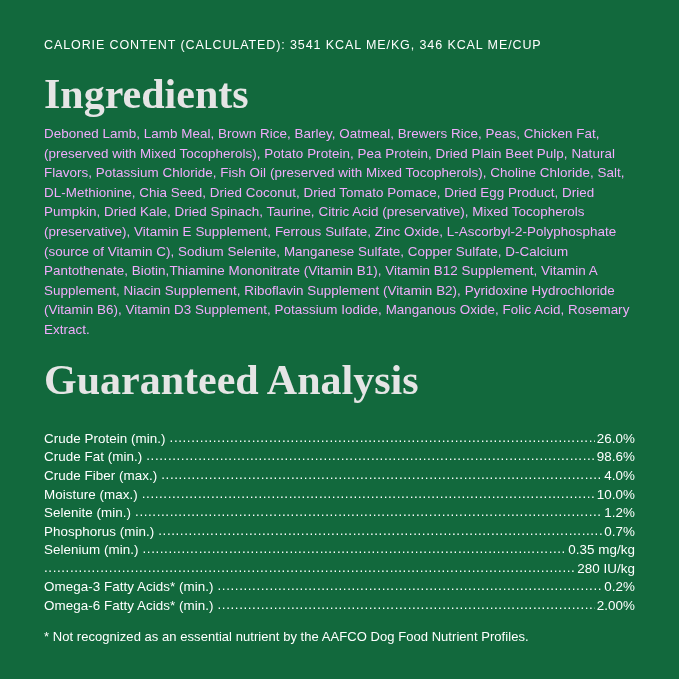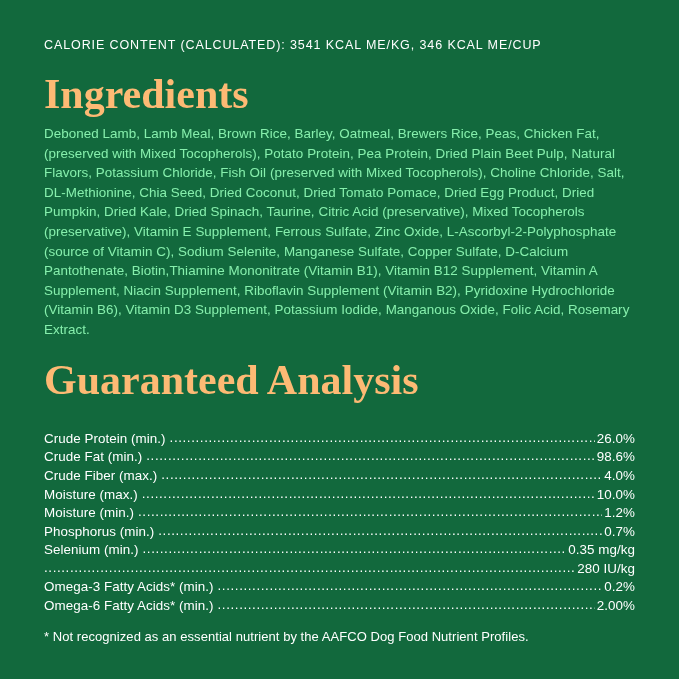--- a/index.html
+++ b/index.html
@@ -31,32 +31,32 @@
     margin-bottom: 20px;
     white-space: nowrap;
   }
   
   .heading {
     font-family: "Liberation Serif", serif;
     font-weight: 700;
     font-size: 42px;
     line-height: 1.05;
     letter-spacing: 0px;
-    color: #fdba74;
+    color: #e5e5e5;
     margin: 0 0 8px 0;
   }
   .heading.analysis {
     margin-top: 18px;
     margin-bottom: 28px;
   }
   
   .ingredients-text {
     font-size: 13.4px;
     line-height: 19.6px;
-    color: #86efac;
+    color: #f0abfc;
     text-align: left;
     max-width: 600px;
     letter-spacing: 0.05px;
   }
   
   .analysis-list {
     margin-top: 4px;
   }
   .analysis-row {
     display: flex;
@@ -120,21 +120,21 @@
       <span class="label">Crude Fiber (max.)</span>
       <span class="dots">.......................................................................................................................................................................</span>
       <span class="value">4.0%</span>
     </div>
     <div class="analysis-row">
       <span class="label">Moisture (max.)</span>
       <span class="dots">.......................................................................................................................................................................</span>
       <span class="value">10.0%</span>
     </div>
     <div class="analysis-row">
-      <span class="label">Moisture (min.)</span>
+      <span class="label">Selenite (min.)</span>
       <span class="dots">.......................................................................................................................................................................</span>
       <span class="value">1.2%</span>
     </div>
     <div class="analysis-row">
       <span class="label">Phosphorus (min.)</span>
       <span class="dots">.......................................................................................................................................................................</span>
       <span class="value">0.7%</span>
     </div>
     <div class="analysis-row">
       <span class="label">Selenium (min.)</span>

